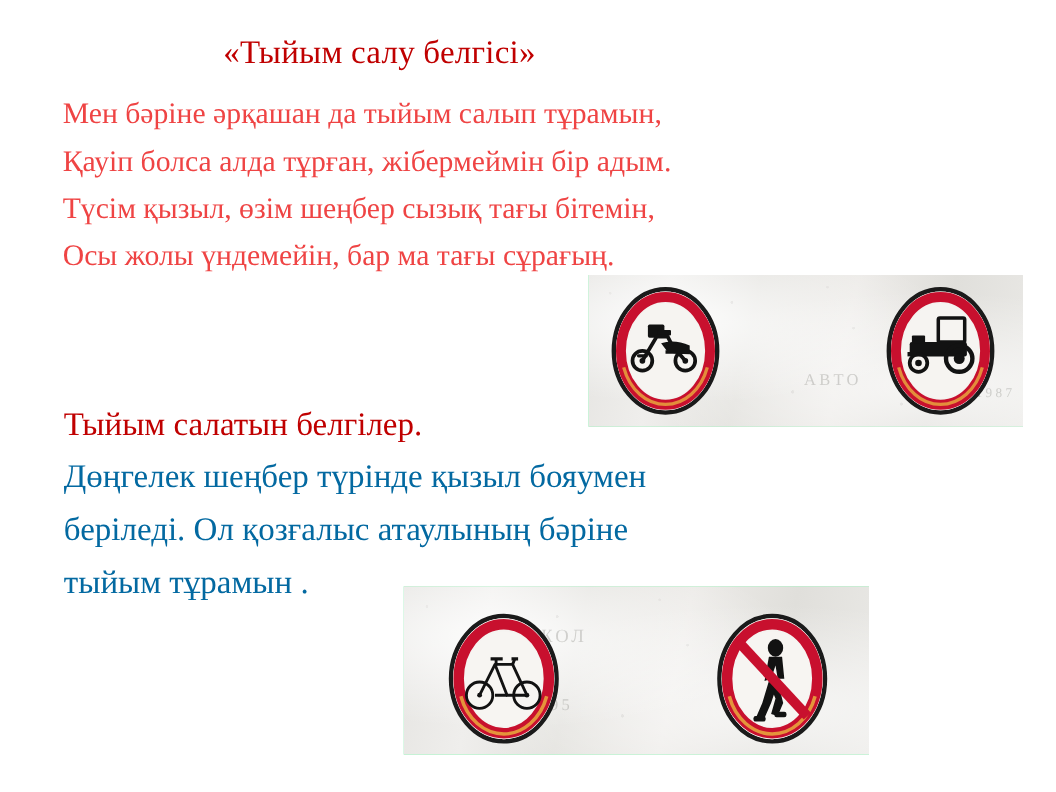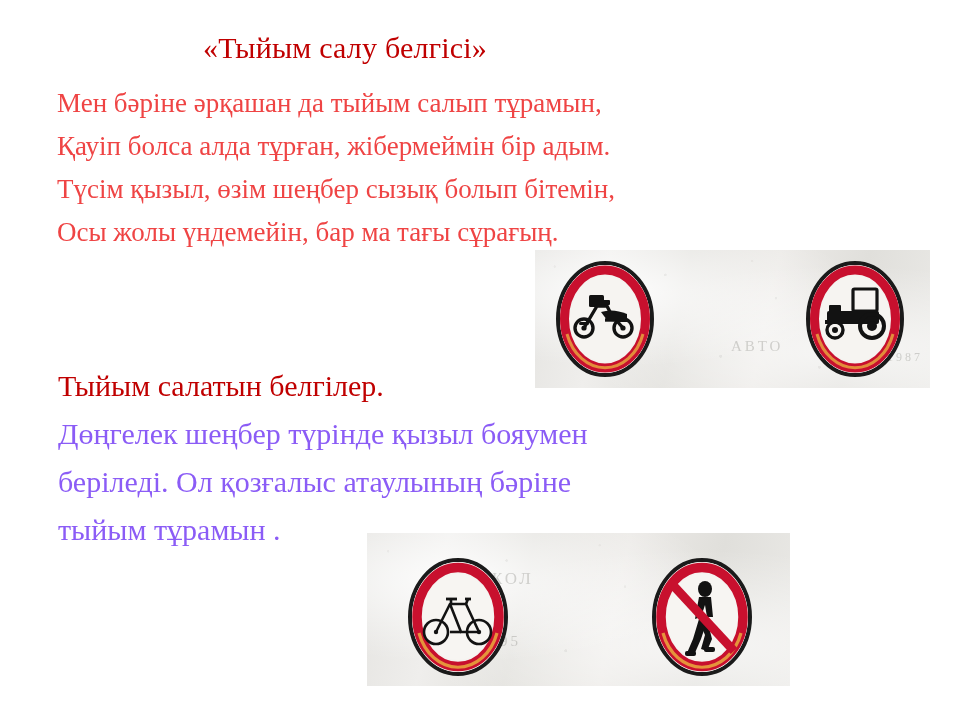--- a/index.html
+++ b/index.html
@@ -52,21 +52,21 @@
   }
 
   
   .body-block {
     position: absolute;
     left: 58px;
     top: 362px;
     width: 660px;
   }
   .body-block .line {
-    color: #8b5cf6;
+    color: #0369a1;
     font-size: 30px;
     line-height: 48px;
     white-space: nowrap;
   }
   .body-block .line.accent {
     color: #C00000;
   }
 
   
   .photo {
@@ -115,21 +115,21 @@
 </head>
 <body>
 
 <div class="slide">
 
   <div class="title">«Тыйым салу белгісі»</div>
 
   <div class="poem">
     <div class="line">Мен бәріне әрқашан да тыйым салып тұрамын,</div>
     <div class="line">Қауіп болса алда тұрған, жібермеймін бір адым.</div>
-    <div class="line">Түсім қызыл, өзім шеңбер сызық болып бітемін,</div>
+    <div class="line">Түсім қызыл, өзім шеңбер сызық тағы бітемін,</div>
     <div class="line">Осы жолы үндемейін, бар ма тағы сұрағың.</div>
   </div>
 
   <div class="body-block">
     <div class="line accent">Тыйым салатын белгілер.</div>
     <div class="line">Дөңгелек шеңбер түрінде қызыл бояумен</div>
     <div class="line">беріледі. Ол қозғалыс атаулының бәріне</div>
     <div class="line">тыйым тұрамын .</div>
   </div>
 

